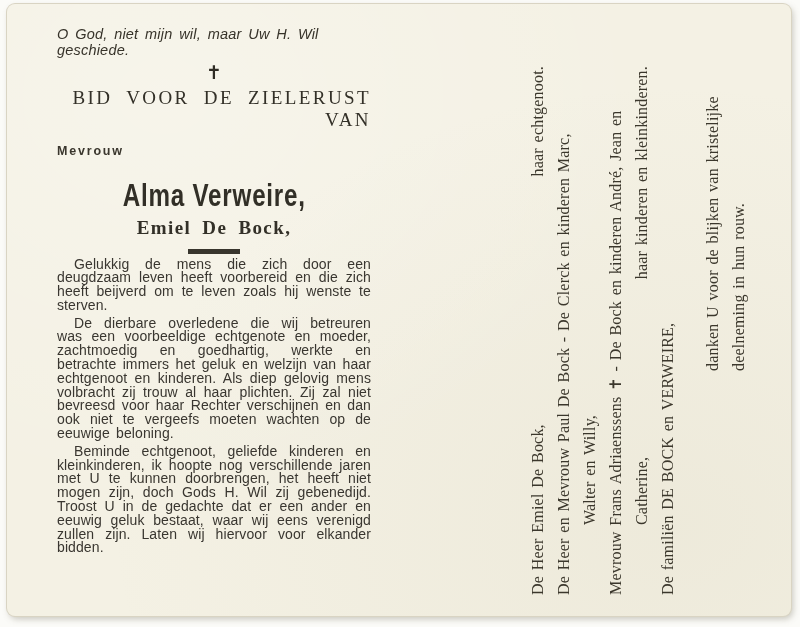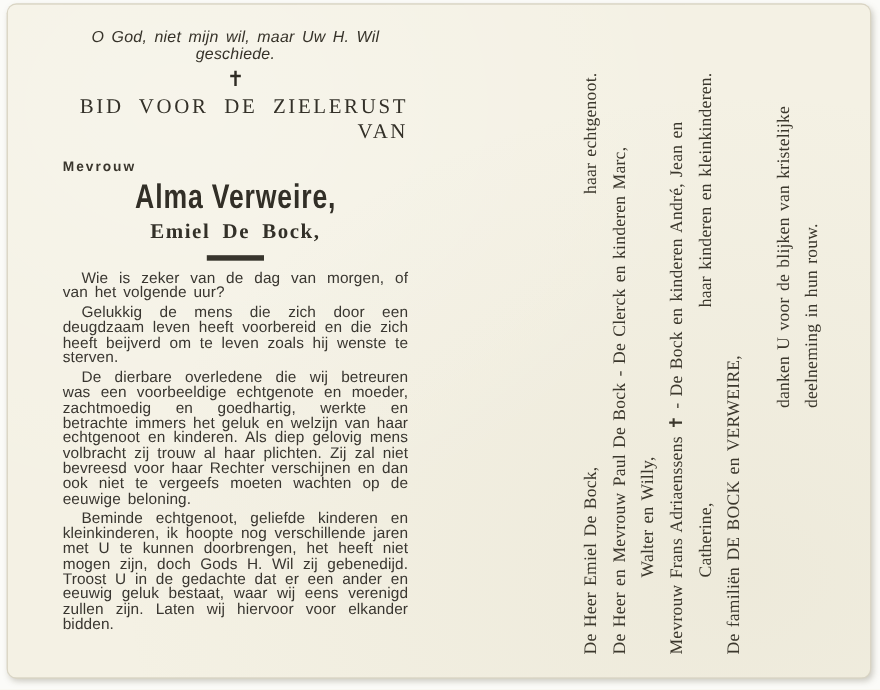--- a/index.html
+++ b/index.html
@@ -13,25 +13,25 @@
     background:
       radial-gradient(ellipse at 20% 15%, rgba(255,255,255,.25), rgba(255,255,255,0) 55%),
       radial-gradient(ellipse at 85% 85%, rgba(190,182,150,.12), rgba(190,182,150,0) 60%),
       #f4f1e4;
     border-radius:8px;
     box-shadow:0 0 0 1px #d9d4c3, 2px 3px 6px rgba(110,104,84,.35);
     color:#3a362d;
   }
   
   .left{position:absolute;left:50px;top:16px;width:314px;}
-  .quote{font-style:italic;font-size:14.5px;text-align:center;word-spacing:2.5px;letter-spacing:.2px;margin-top:6px;color:#37332a;}
+  .quote{font-style:italic;font-size:14.5px;word-spacing:2.5px;letter-spacing:.2px;margin-top:6px;color:#37332a;}
   .cross-line{text-align:center;font-size:19px;line-height:20px;margin-top:4px;font-weight:bold;font-family:"DejaVu Sans",sans-serif;color:#2f2c24;}
   .heading{text-align:right;font-family:"Liberation Serif","DejaVu Serif",serif;font-size:19px;letter-spacing:2.4px;word-spacing:7px;margin-top:5px;color:#333028;}
   .mevrouw{font-weight:bold;font-size:12.5px;letter-spacing:1.8px;margin-top:13px;}
-  .name-line{text-align:center;margin-top:3px;white-space:nowrap;}
+  .name-line{text-align:center;margin-top:20px;white-space:nowrap;}
   .name-line .nm{display:inline-block;font-weight:bold;font-size:31px;letter-spacing:1px;transform:scaleX(.78);transform-origin:center;color:#322f27;}
   .relation{text-align:center;font-weight:bold;font-size:14px;letter-spacing:.4px;margin-top:2px;}
   .spouse{text-align:center;font-family:"Liberation Serif","DejaVu Serif",serif;font-weight:bold;font-size:19px;letter-spacing:1.4px;word-spacing:5px;margin-top:3px;color:#333028;}
   .dates{font-style:italic;font-size:14.2px;line-height:15.4px;text-align:justify;text-align-last:center;word-spacing:2.5px;margin-top:7px;color:#37332a;}
   .div-thick{width:52px;height:4.5px;background:#38352d;margin:10px auto 2px;}
   .body-p{font-size:14px;line-height:13.8px;text-align:justify;text-indent:17px;word-spacing:2.2px;letter-spacing:.1px;margin:4px 0 0;color:#393630;}
   .body-p.first{margin-top:9px;}
   
   .rot-wrap{position:absolute;left:512px;top:12px;width:290px;height:601px;}
   .rot{
@@ -53,21 +53,20 @@
   <div class="left">
     <div class="quote">O God, niet mijn wil, maar Uw H. Wil geschiede.</div>
     <div class="cross-line">✝</div>
     <div class="heading">BID VOOR DE ZIELERUST VAN</div>
     <div class="mevrouw">Mevrouw</div>
     <div class="name-line">
       <span class="nm">Alma Verweire,</span>
     </div>
     <div class="spouse">Emiel De Bock,</div>
     <div class="div-thick"></div>
-    <p class="body-p first">Wie is zeker van de dag van morgen, of van het volgende uur?</p>
     <p class="body-p">Gelukkig de mens die zich door een deugdzaam leven heeft voorbereid en die zich heeft beijverd om te leven zoals hij wenste te sterven.</p>
     <p class="body-p">De dierbare overledene die wij betreuren was een voorbeeldige echtgenote en moeder, zachtmoedig en goedhartig, werkte en betrachte immers het geluk en welzijn van haar echtgenoot en kinderen. Als diep gelovig mens volbracht zij trouw al haar plichten. Zij zal niet bevreesd voor haar Rechter verschijnen en dan ook niet te vergeefs moeten wachten op de eeuwige beloning.</p>
     <p class="body-p">Beminde echtgenoot, geliefde kinderen en kleinkinderen, ik hoopte nog verschillende jaren met U te kunnen doorbrengen, het heeft niet mogen zijn, doch Gods H. Wil zij gebenedijd. Troost U in de gedachte dat er een ander en eeuwig geluk bestaat, waar wij eens verenigd zullen zijn. Laten wij hiervoor voor elkander bidden.</p>
 
   </div>
 
   <div class="rot-wrap">
     <div class="rot">
       <div class="m flex">
         <span>De Heer Emiel De Bock,</span>

